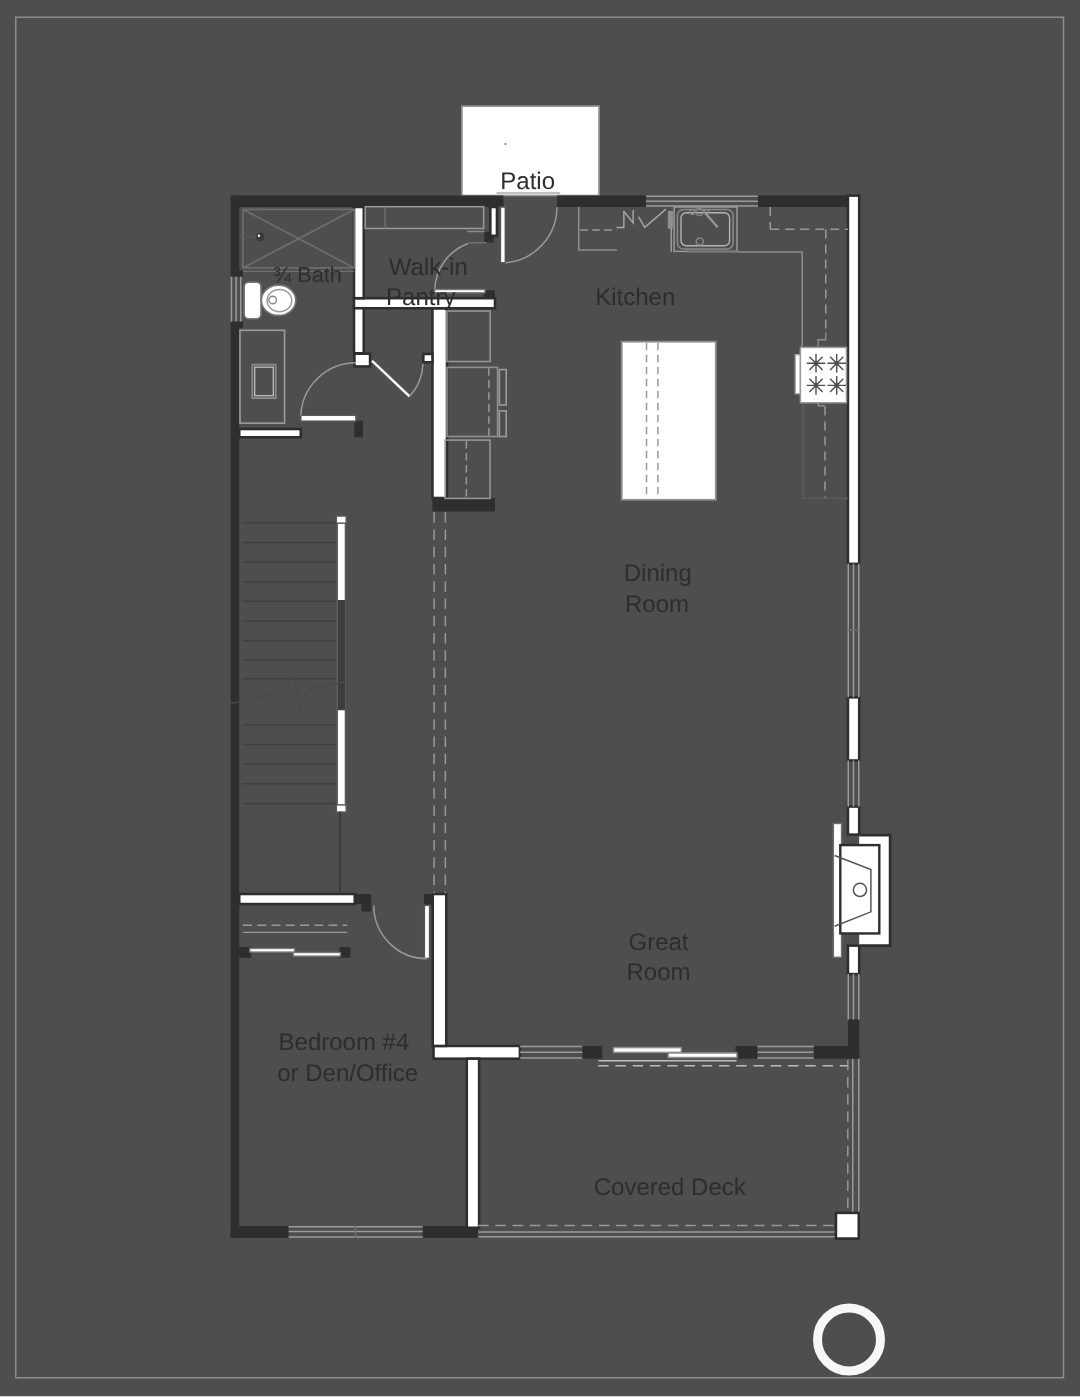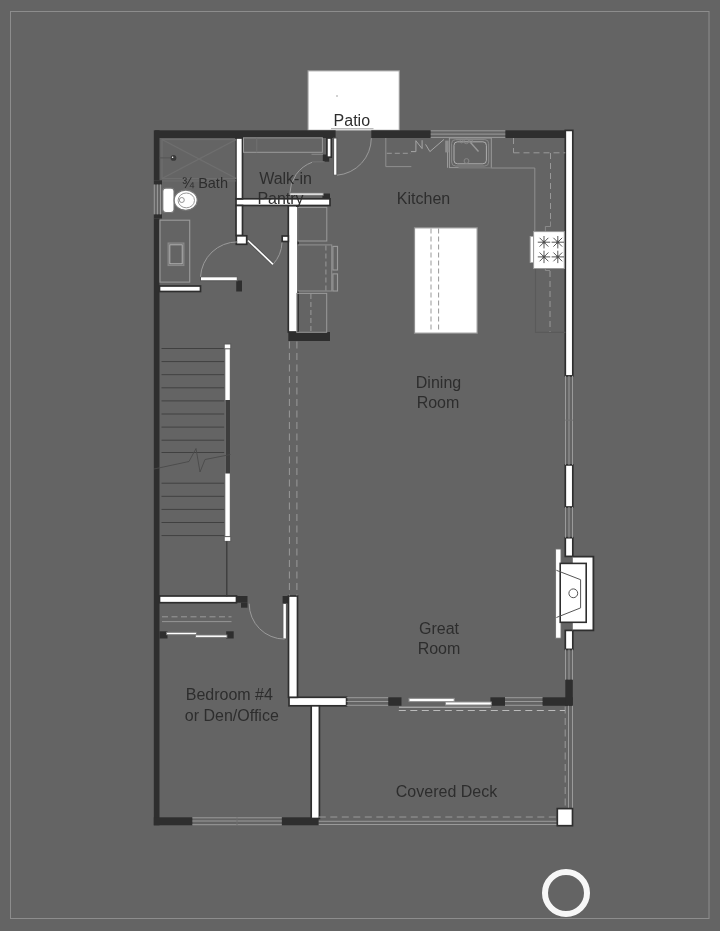--- a/index.html
+++ b/index.html
@@ -1,16 +1,16 @@
 <!DOCTYPE html>
 <html><head>
 <meta charset="utf-8">
 <style>
   html,body{margin:0;padding:0;background:#ffffff;}
-  #page{position:relative;width:720px;height:931px;background:#15803d;overflow:hidden;filter:grayscale(1);}
+  #page{position:relative;width:720px;height:931px;background:#1d4ed8;overflow:hidden;filter:grayscale(1);}
   svg{position:absolute;top:0;left:0;}
   text{font-family:"Liberation Sans", sans-serif;fill:#2d2d2d;}
 </style>
 </head>
 <body>
 <div id="page">
 <svg width="720" height="931" viewBox="0 0 720 931">
 
 <rect x="10.5" y="11.5" width="698.5" height="907" fill="none" stroke="#8d8d8d" stroke-width="1"></rect>
 

